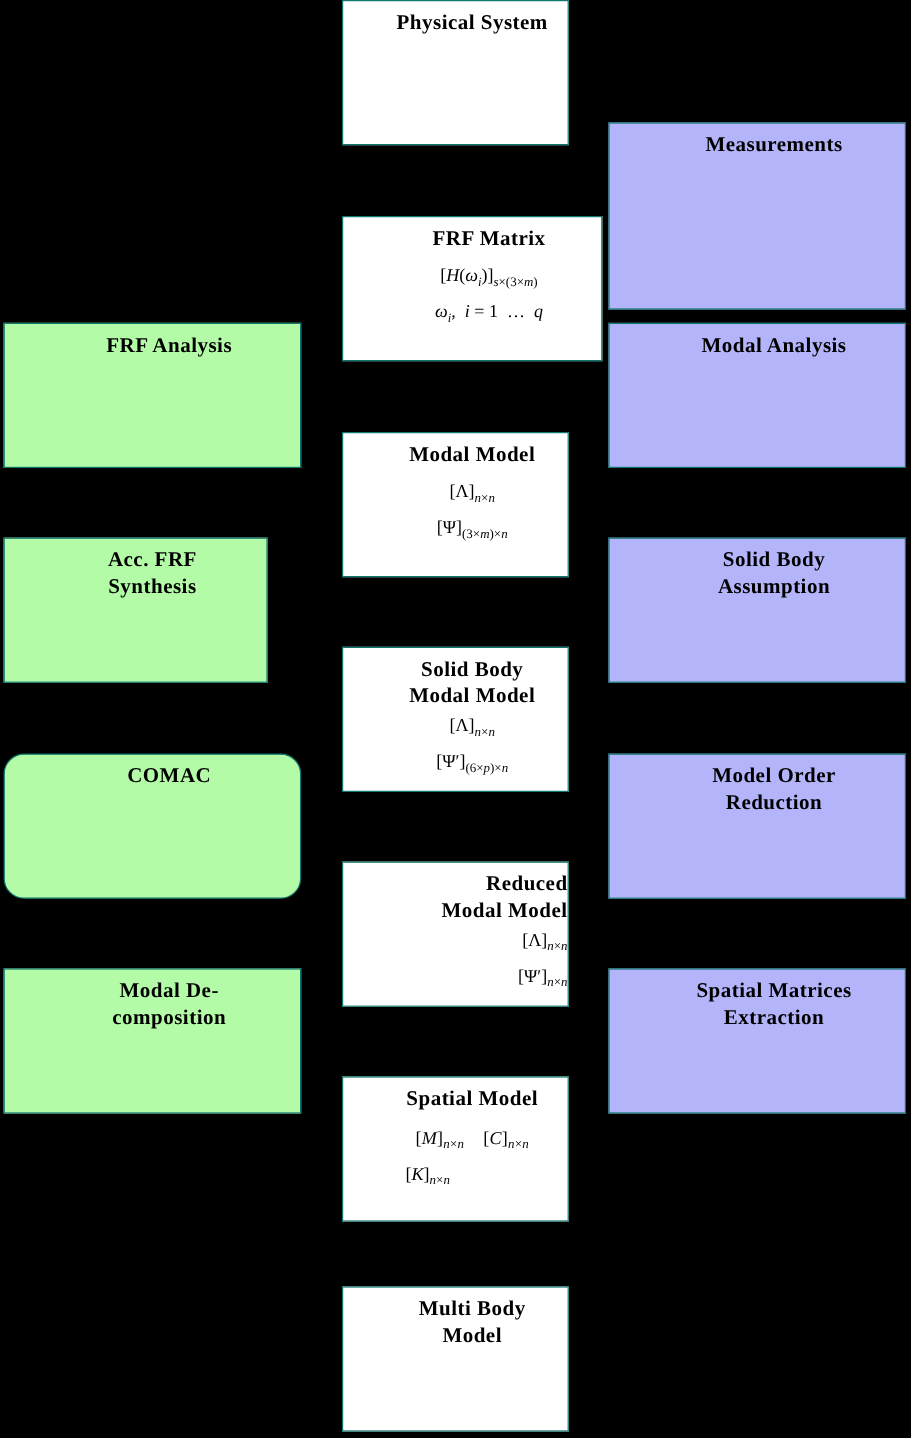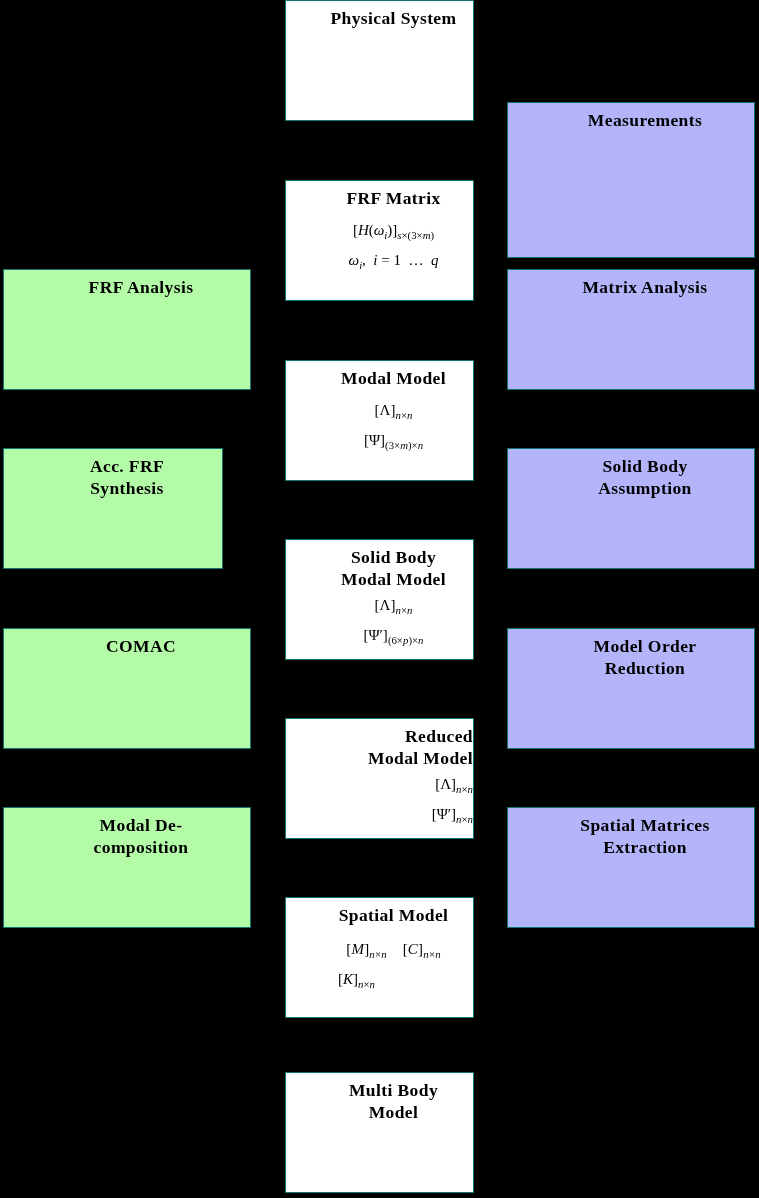--- a/index.html
+++ b/index.html
@@ -62,21 +62,21 @@
 </style>
 </head>
 <body>
 
 <div id="canvas">
 
   <div class="node white" style="left:285px; top:0px; width:189px; height:121px;">
     <span class="title">Physical System</span>
   </div>
 
-  <div class="node white" style="left:285px; top:180px; width:189px; height:121px;">
+  <div class="node white" style="left:285px; top:180px; width:217px; height:121px;">
     <span class="title">FRF Matrix</span>
     <span class="body">
       <span class="mathline">[<i>H</i>(<i>ω</i><sub style="font-size:.7em"><i>i</i></sub>)]<sub style="font-size:.72em"><i>s</i>×(3×<i>m</i>)</sub></span>
       <span class="mathline"><i>ω</i><sub style="font-size:.7em"><i>i</i></sub>,&nbsp; <i>i</i> = 1 &nbsp;…&nbsp; <i>q</i></span>
     </span>
   </div>
 
   <div class="node white" style="left:285px; top:360px; width:189px; height:121px;">
     <span class="title">Modal Model</span>
     <span class="body">
@@ -118,35 +118,35 @@
 
   <div class="node green" style="left:3px; top:269px; width:248px; height:121px;">
     <span class="title">FRF Analysis</span>
   </div>
 
   <div class="node green" style="left:3px; top:448px; width:220px; height:121px;">
     <span class="title">Acc. FRF
 Synthesis</span>
   </div>
 
-  <div class="node green" style="left:3px; top:628px; width:248px; height:121px;">
+  <div class="node green" style="left:3px; top:628px; width:248px; height:121px;border-radius:17px;">
     <span class="title">COMAC</span>
   </div>
 
   <div class="node green" style="left:3px; top:807px; width:248px; height:121px;">
     <span class="title">Modal De-
 composition</span>
   </div>
 
   <div class="node purple" style="left:507px; top:90px; width:248px; height:156px;margin-top:12px;">
     <span class="title">Measurements</span>
   </div>
 
   <div class="node purple" style="left:507px; top:269px; width:248px; height:121px;">
-    <span class="title">Matrix Analysis</span>
+    <span class="title">Modal Analysis</span>
   </div>
 
   <div class="node purple" style="left:507px; top:448px; width:248px; height:121px;">
     <span class="title">Solid Body
 Assumption</span>
   </div>
 
   <div class="node purple" style="left:507px; top:628px; width:248px; height:121px;">
     <span class="title">Model Order
 Reduction</span>

